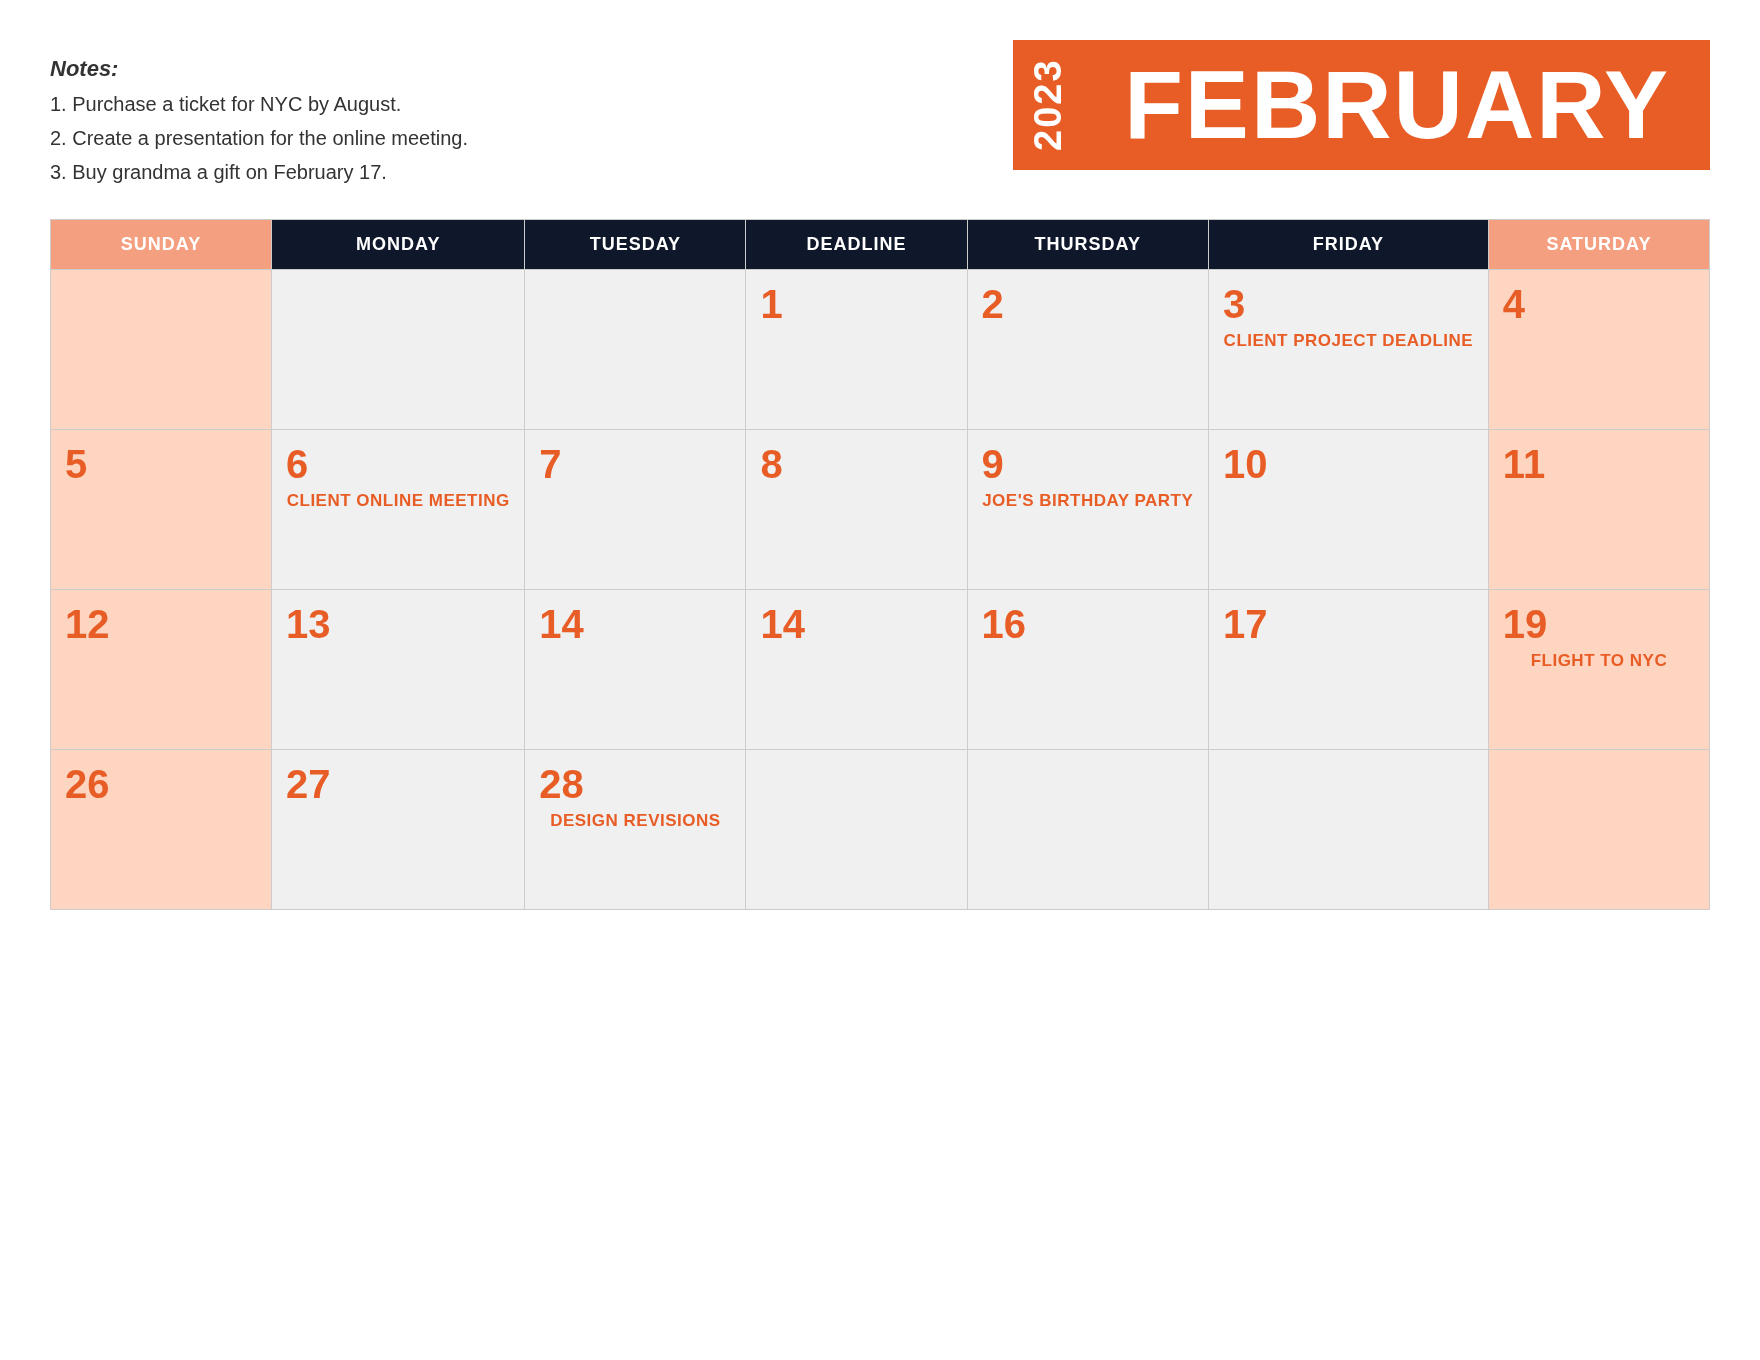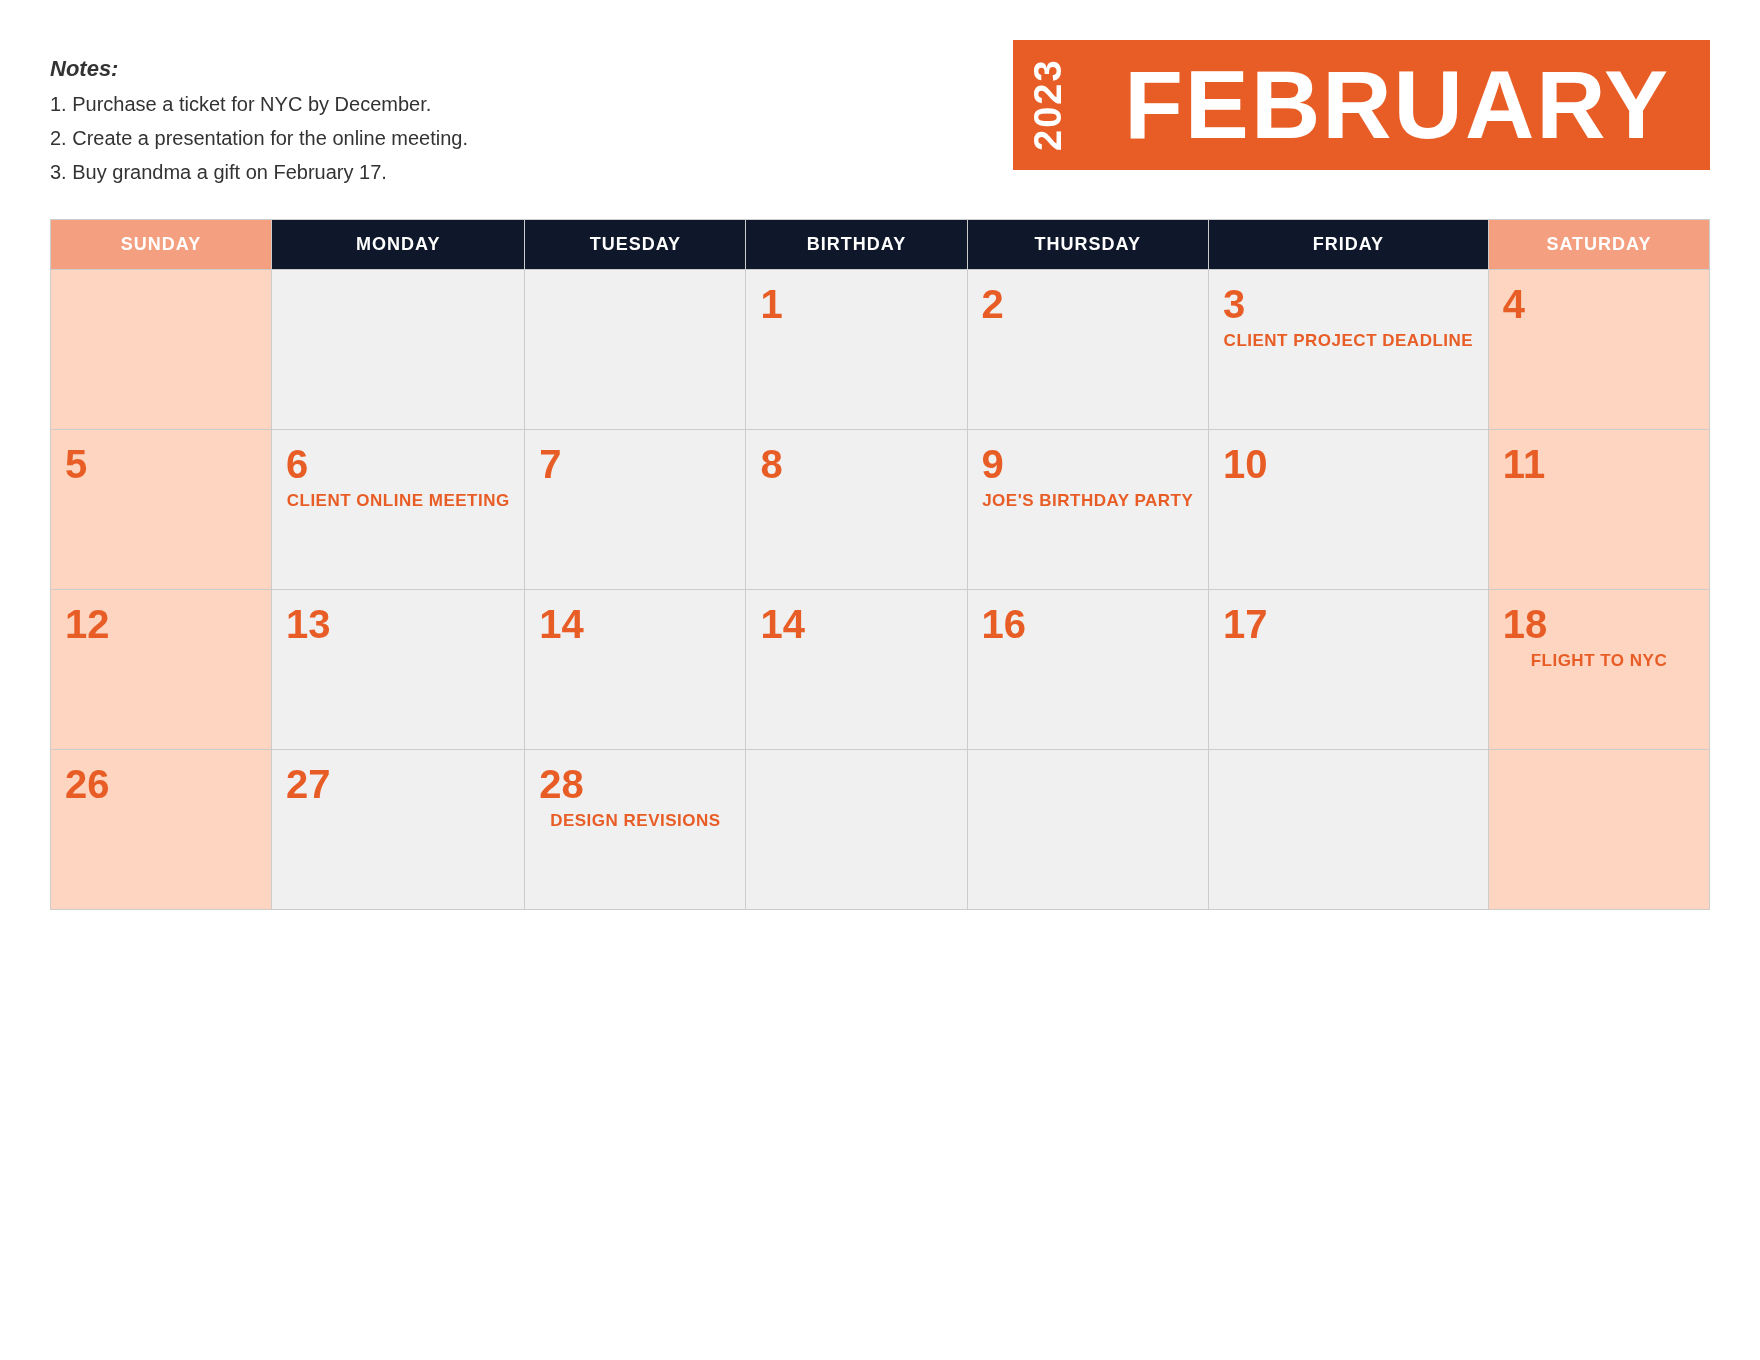--- a/index.html
+++ b/index.html
@@ -140,39 +140,39 @@
       letter-spacing: 0.5px;
       line-height: 1.3;
     }
   </style>
 </head>
 <body>
 
 <div class="top-section">
   <div class="notes-section">
     <span class="notes-title">Notes:</span><br>
-    <span>1. Purchase a ticket for NYC by December.</span><br>
+    <span>1. Purchase a ticket for NYC by August.</span><br>
     <span>2. Create a presentation for the online meeting.</span><br>
     <span>3. Buy grandma a gift on February 17.</span>
   </div>
 
   <div class="header-right">
     <div class="year-badge">2023</div>
     <div class="month-title">FEBRUARY</div>
   </div>
 </div>
 
 <div class="calendar-wrapper">
   <table class="calendar-grid">
     <thead>
       <tr id="header-row">
       <th class="weekend-col">SUNDAY</th>
           <th class="weekday-col">MONDAY</th>
           <th class="weekday-col">TUESDAY</th>
-          <th class="weekday-col">BIRTHDAY</th>
+          <th class="weekday-col">DEADLINE</th>
           <th class="weekday-col">THURSDAY</th>
           <th class="weekday-col">FRIDAY</th>
           <th class="weekend-col">SATURDAY</th>
         </tr>
     </thead>
     <tbody id="calendar-body">
     <tr>
           <td class="empty-weekend"></td>
           <td class="empty-day"></td>
           <td class="empty-day"></td>
@@ -228,21 +228,21 @@
           <td class="weekday-day">
             <span class="day-number">14</span>
           </td>
           <td class="weekday-day">
             <span class="day-number">16</span>
           </td>
           <td class="weekday-day">
             <span class="day-number">17</span>
           </td>
           <td class="weekend-day">
-            <span class="day-number">18</span>
+            <span class="day-number">19</span>
             <div class="event-label">FLIGHT TO NYC</div>
           </td>
         </tr>
         <tr>
           <td class="weekend-day">
             <span class="day-number">26</span>
           </td>
           <td class="weekday-day">
             <span class="day-number">27</span>
           </td>

